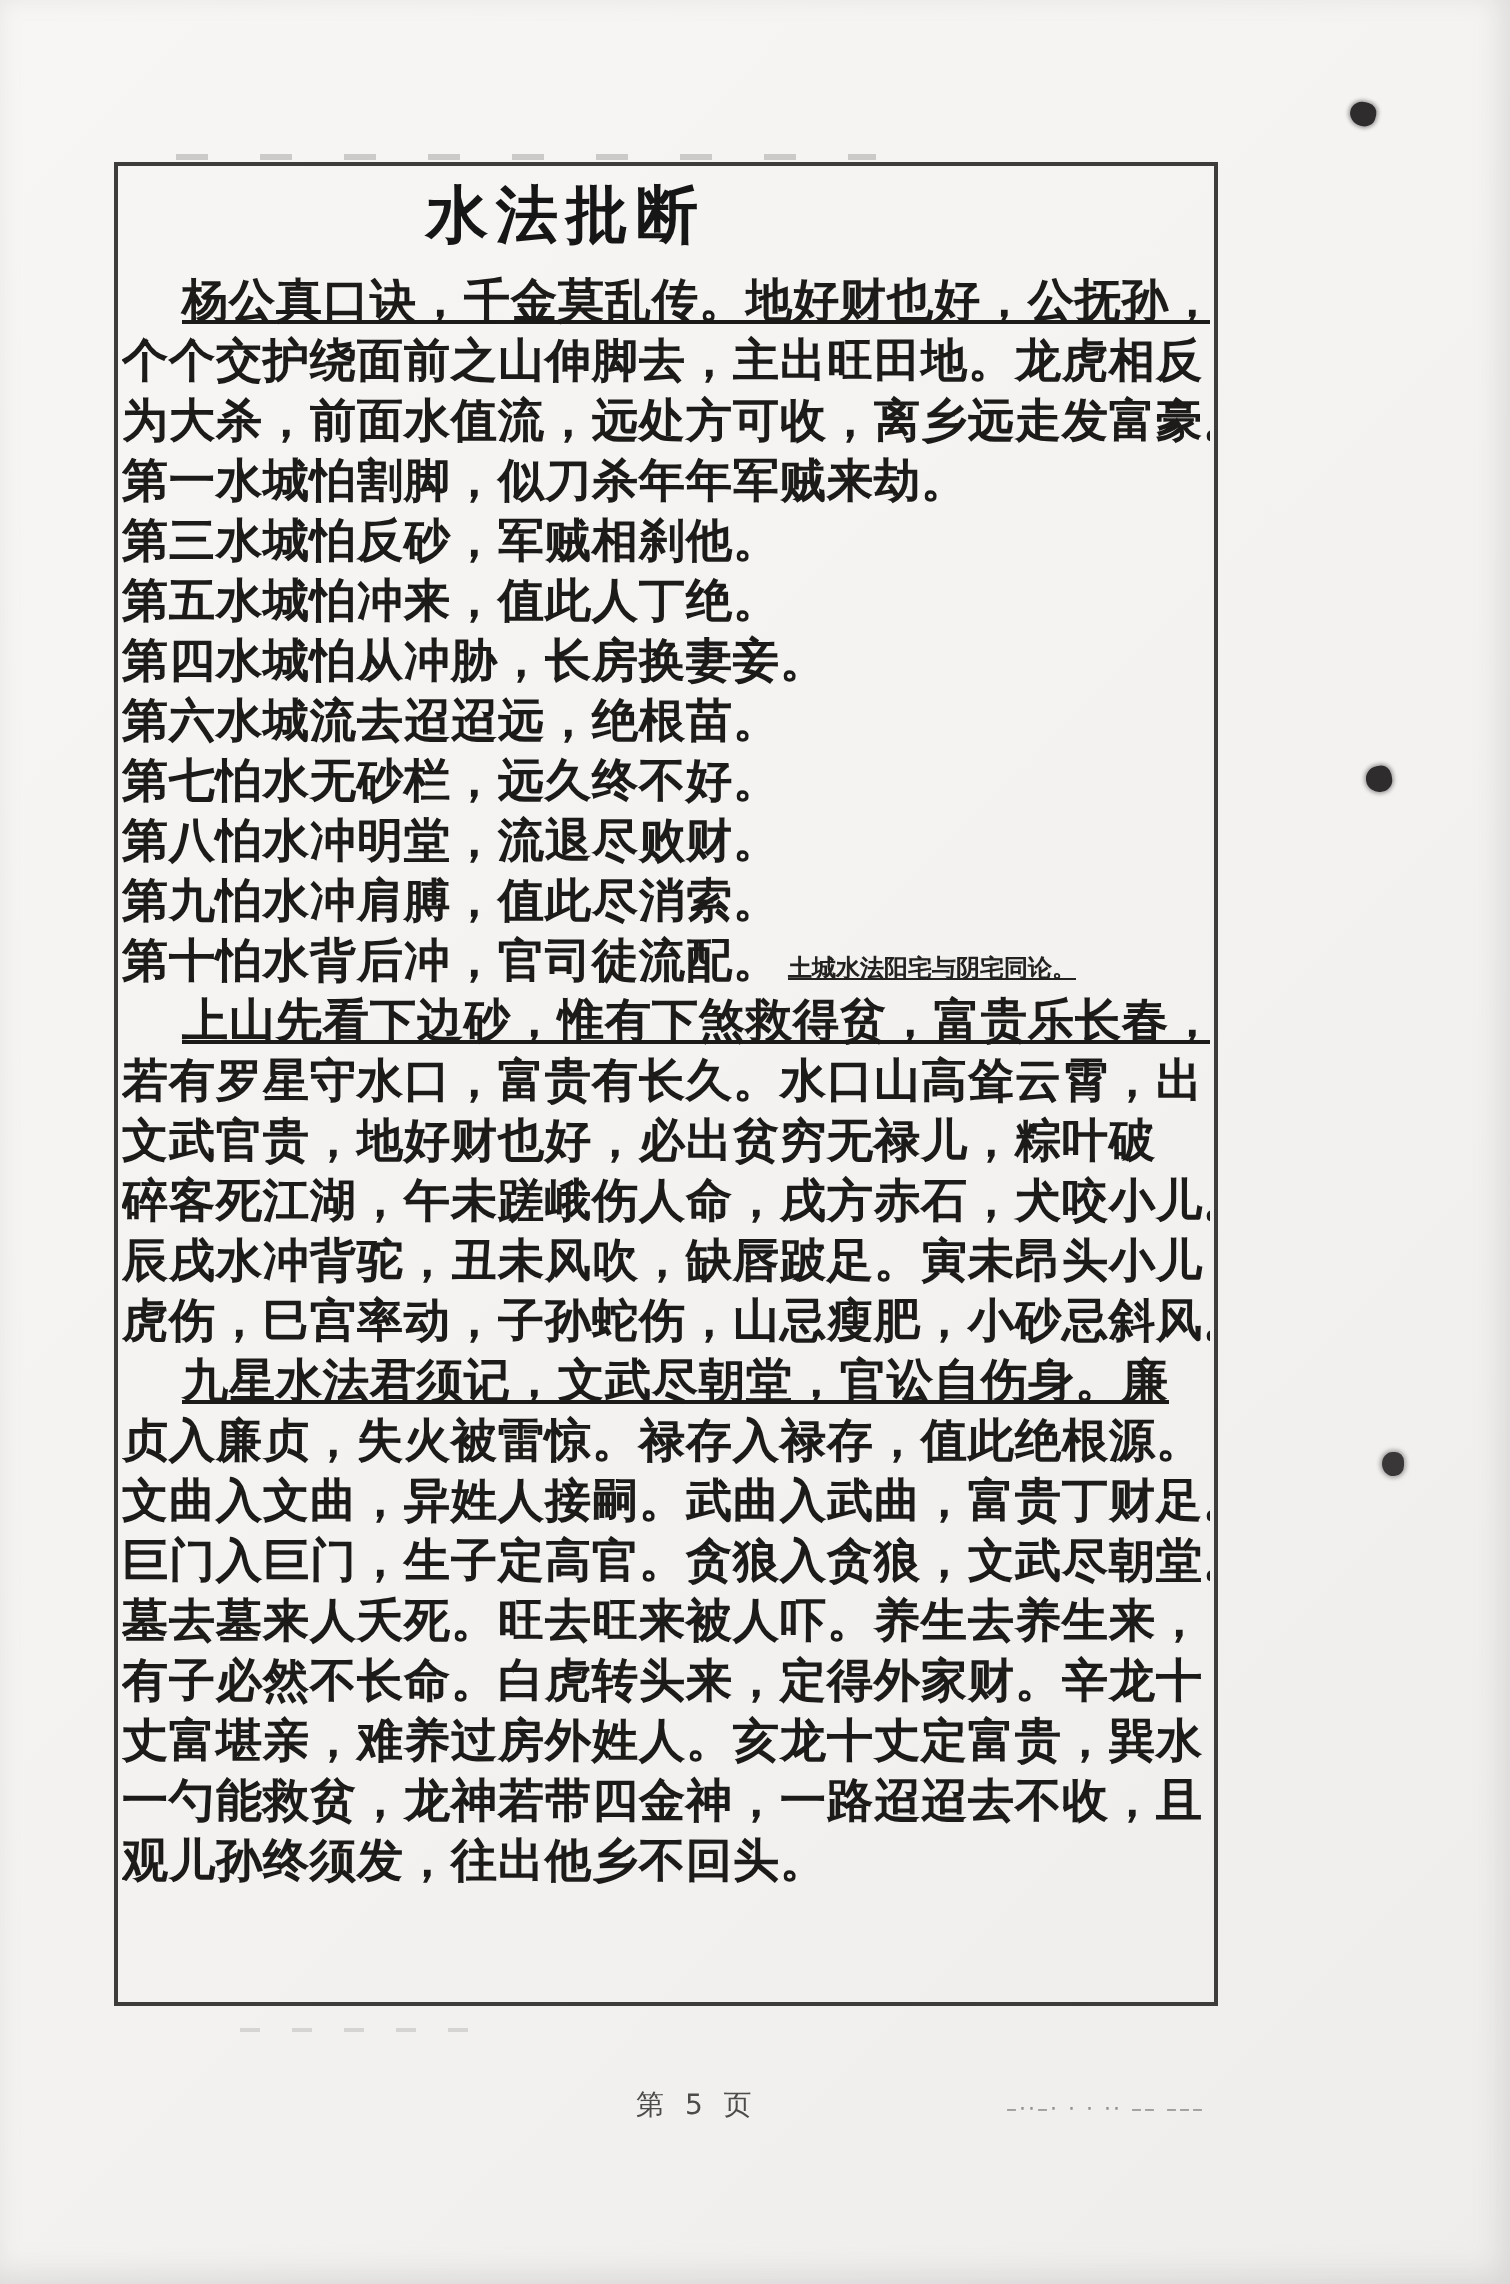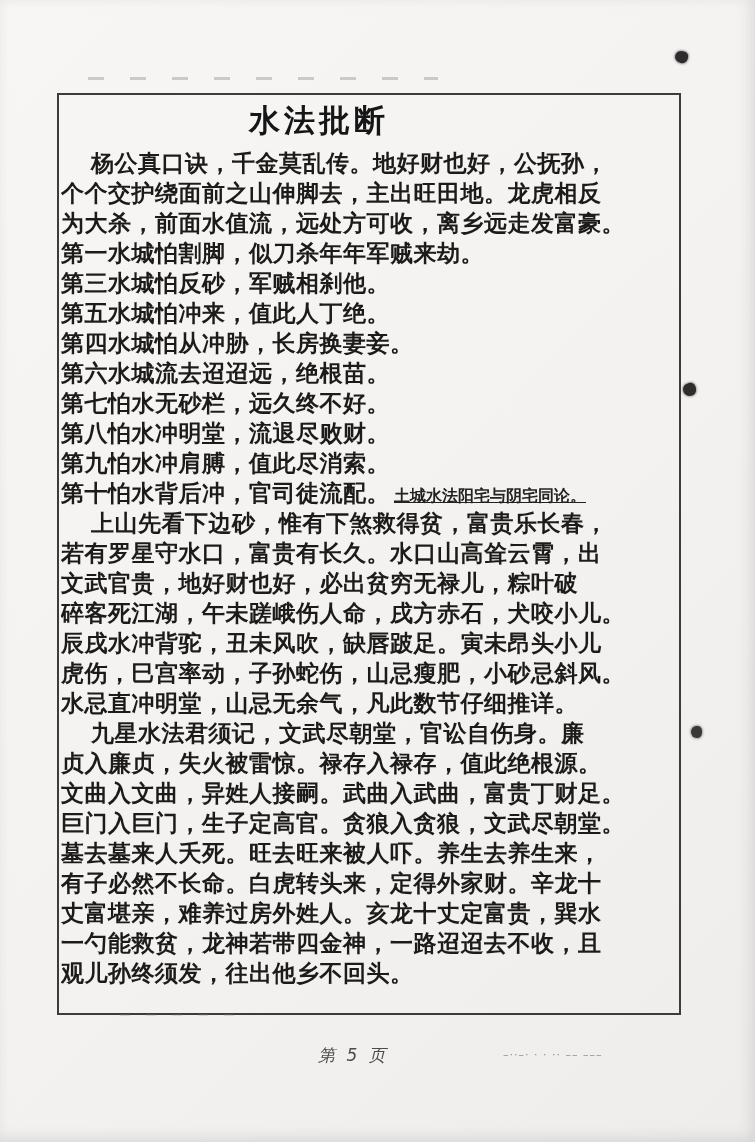--- a/index.html
+++ b/index.html
@@ -13,22 +13,22 @@
     height: 1142px;
     margin: 0 auto;
     background: linear-gradient(135deg, #f7f6f5 0%, #f3f2f1 55%, #eeedec 100%);
     overflow: hidden;
     font-family: "DejaVu Sans", "Liberation Sans", sans-serif;
     box-shadow: inset -4px -4px 14px rgba(150,148,146,0.25);
   }
   .content-box {
     position: absolute;
     left: 57px;
-    top: 93px;
-    width: 624px;
+    top: 81px;
+    width: 552px;
     height: 922px;
     border: 2px solid #3e3c3b;
     box-sizing: border-box;
     padding: 0 2px;
     overflow: hidden;
   }
   .doc-title {
     margin: 7px 0 10px 0;
     position: relative;
     left: -50px;
@@ -44,39 +44,38 @@
   .line {
     font-size: 23px;
     line-height: 30px;
     height: 30px;
     font-weight: 700;
     color: #1c1b1a;
     white-space: nowrap;
     overflow: hidden;
     letter-spacing: 0.5px;
   }
-  .line.indent { text-indent: 30px; }
+  .line.indent { text-indent: 30px; text-decoration: underline; }
   .note {
-    font-size: 16px;
+    font-size: 12px;
     font-weight: 700;
     text-decoration: underline;
     letter-spacing: 0;
     margin-left: 4px;
     color: #232221;
   }
   .footer {
     position: absolute;
     left: 318px;
     top: 1044px;
-    font-size: 17px;
+    font-size: 14px;
     letter-spacing: 3px;
     color: #4c4b4a;
     font-weight: 400;
     white-space: pre;
-    font-style: italic;
   }
   .footer-dashes {
     position: absolute;
     left: 503px;
     top: 1048px;
     width: 100px;
     font-size: 11px;
     color: #908e8c;
     letter-spacing: 1px;
     white-space: nowrap;
@@ -131,21 +130,20 @@
         <div class="line"><span>第七怕水无砂栏，远久终不好。</span></div>
         <div class="line"><span>第八怕水冲明堂，流退尽败财。</span></div>
         <div class="line"><span>第九怕水冲肩膊，值此尽消索。</span></div>
         <div class="line"><span>第十怕水背后冲，官司徒流配。</span><span class="note">土城水法阳宅与阴宅同论。</span></div>
         <div class="line indent"><span>上山先看下边砂，惟有下煞救得贫，富贵乐长春，</span></div>
         <div class="line"><span>若有罗星守水口，富贵有长久。水口山高耸云霄，出</span></div>
         <div class="line"><span>文武官贵，地好财也好，必出贫穷无禄儿，粽叶破</span></div>
         <div class="line"><span>碎客死江湖，午未蹉峨伤人命，戌方赤石，犬咬小儿。</span></div>
         <div class="line"><span>辰戌水冲背驼，丑未风吹，缺唇跛足。寅未昂头小儿</span></div>
         <div class="line"><span>虎伤，巳宫率动，子孙蛇伤，山忌瘦肥，小砂忌斜风。</span></div>
-        <div class="line"><span>水忌直冲明堂，山忌无余气，凡此数节仔细推详。</span></div>
         <div class="line indent"><span>九星水法君须记，文武尽朝堂，官讼自伤身。廉</span></div>
         <div class="line"><span>贞入廉贞，失火被雷惊。禄存入禄存，值此绝根源。</span></div>
         <div class="line"><span>文曲入文曲，异姓人接嗣。武曲入武曲，富贵丁财足。</span></div>
         <div class="line"><span>巨门入巨门，生子定高官。贪狼入贪狼，文武尽朝堂。</span></div>
         <div class="line"><span>墓去墓来人夭死。旺去旺来被人吓。养生去养生来，</span></div>
         <div class="line"><span>有子必然不长命。白虎转头来，定得外家财。辛龙十</span></div>
         <div class="line"><span>丈富堪亲，难养过房外姓人。亥龙十丈定富贵，巽水</span></div>
         <div class="line"><span>一勺能救贫，龙神若带四金神，一路迢迢去不收，且</span></div>
         <div class="line"><span>观儿孙终须发，往出他乡不回头。</span></div>
       </div>

